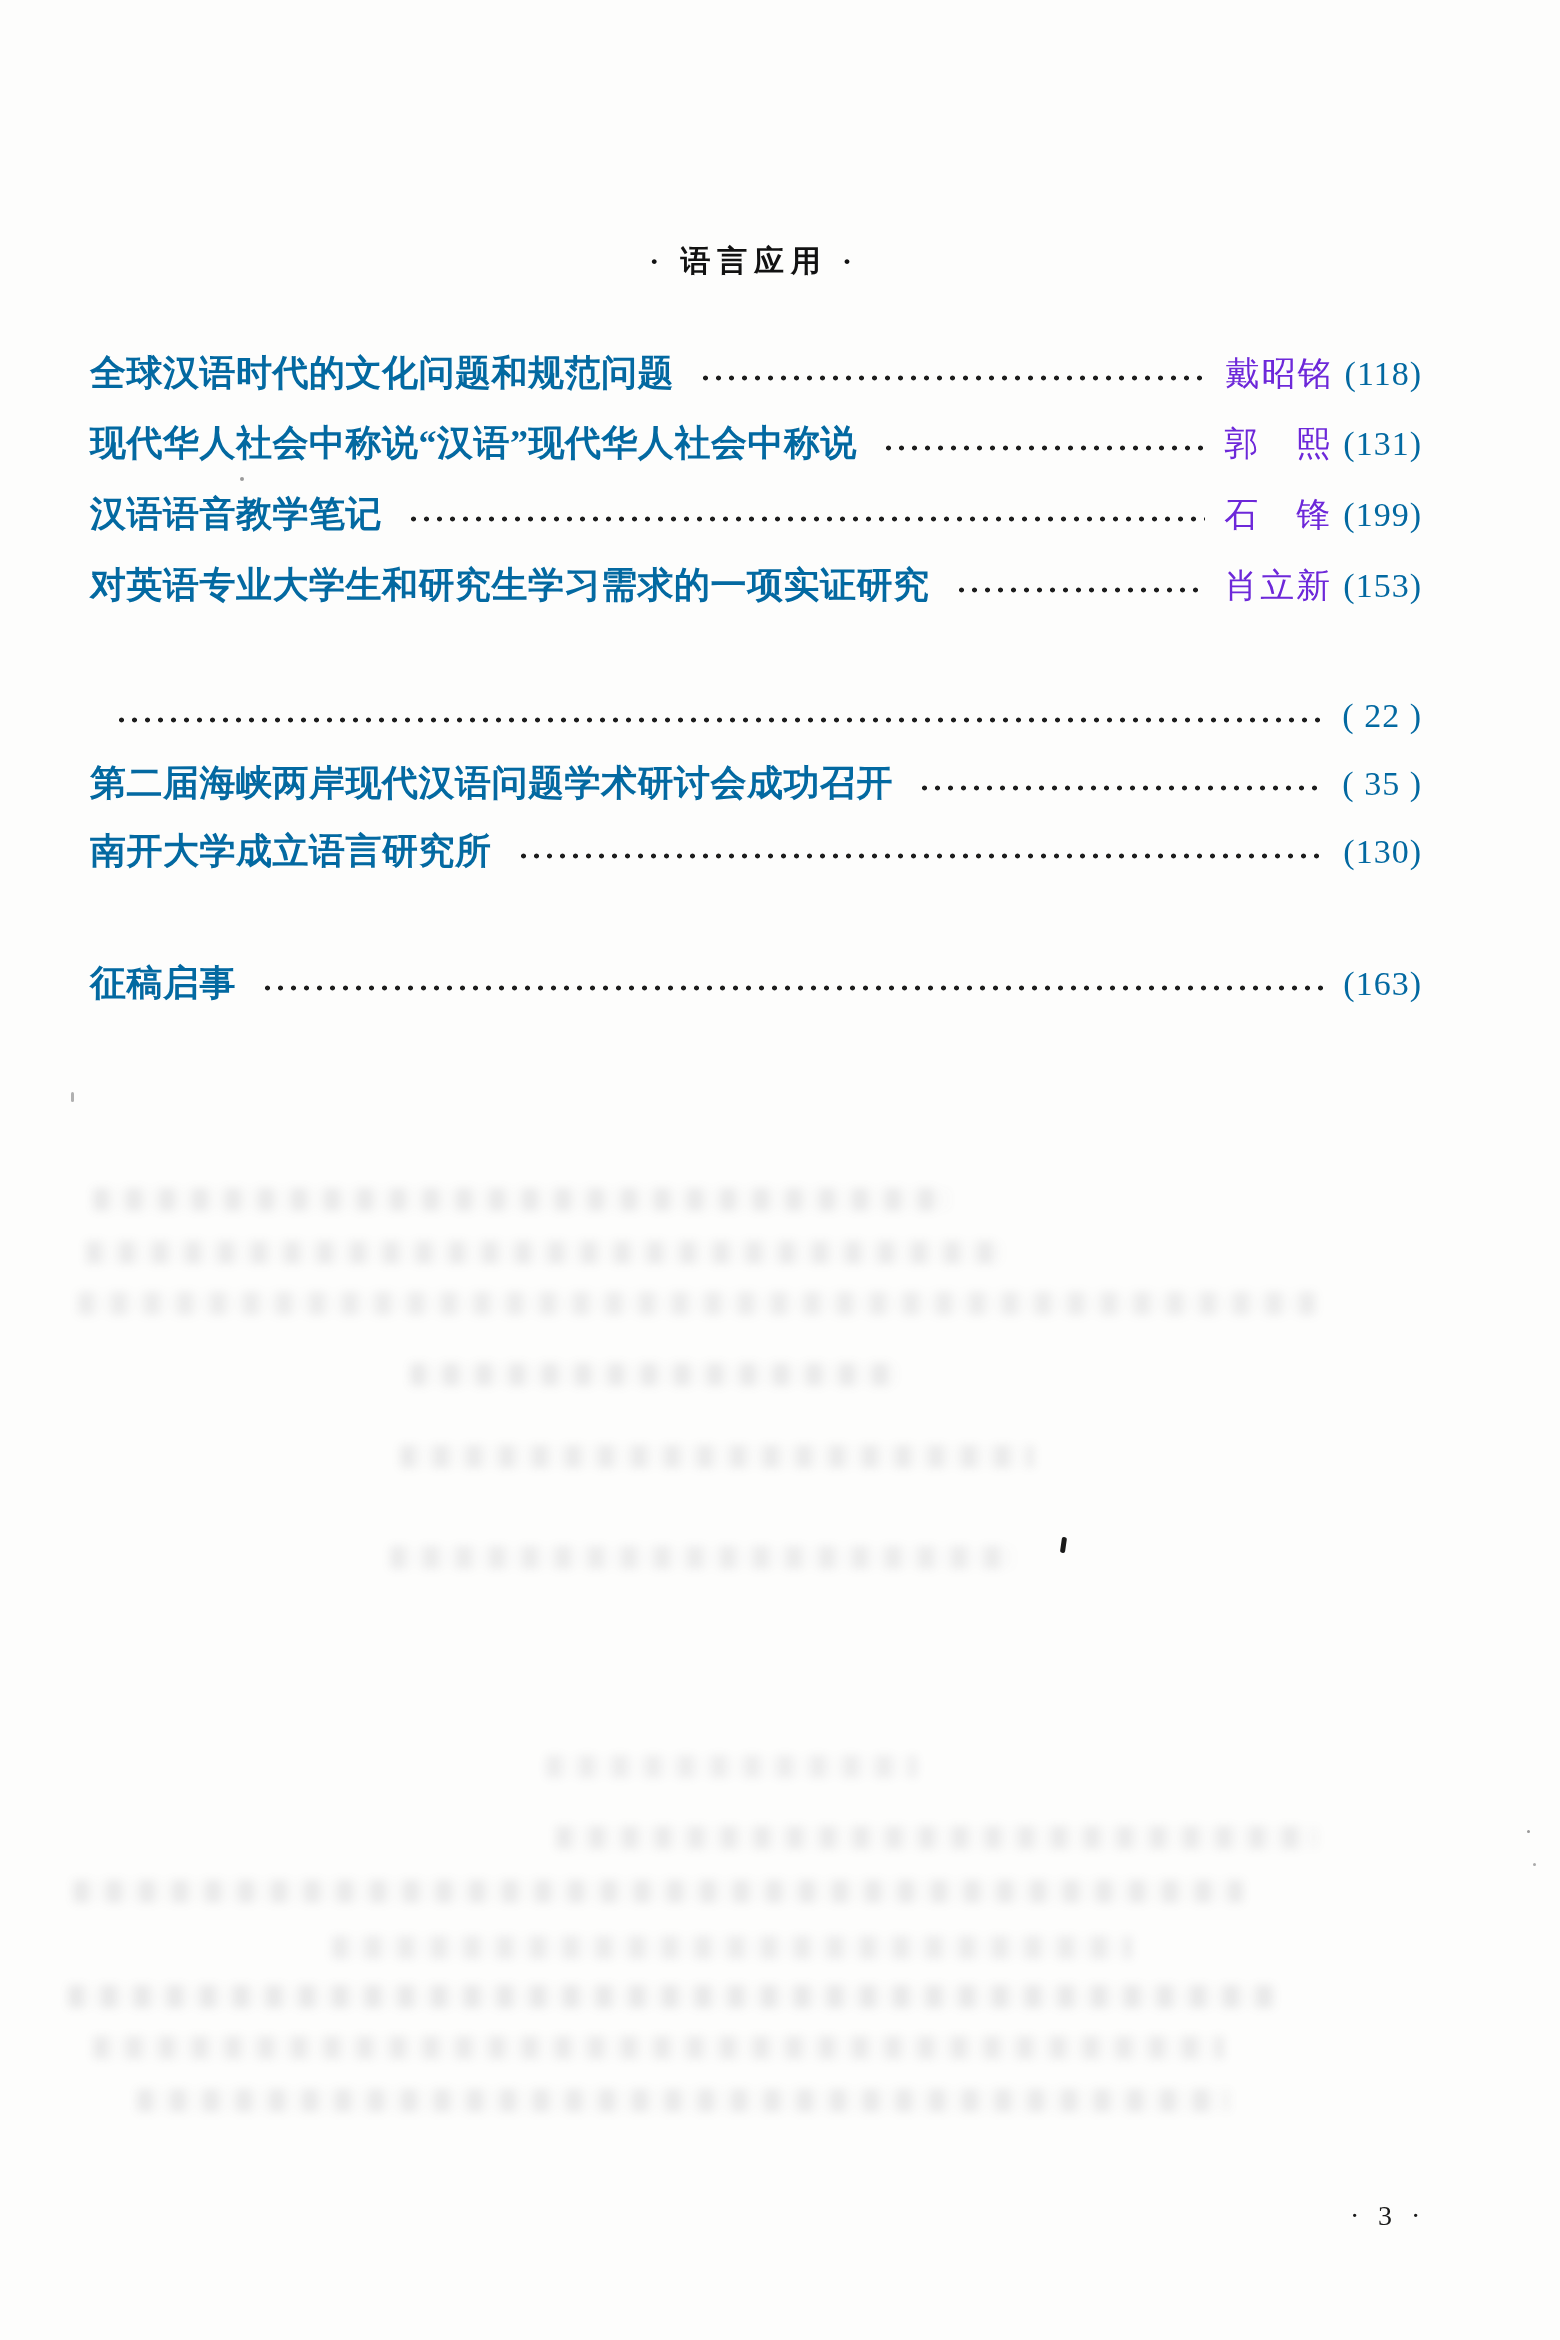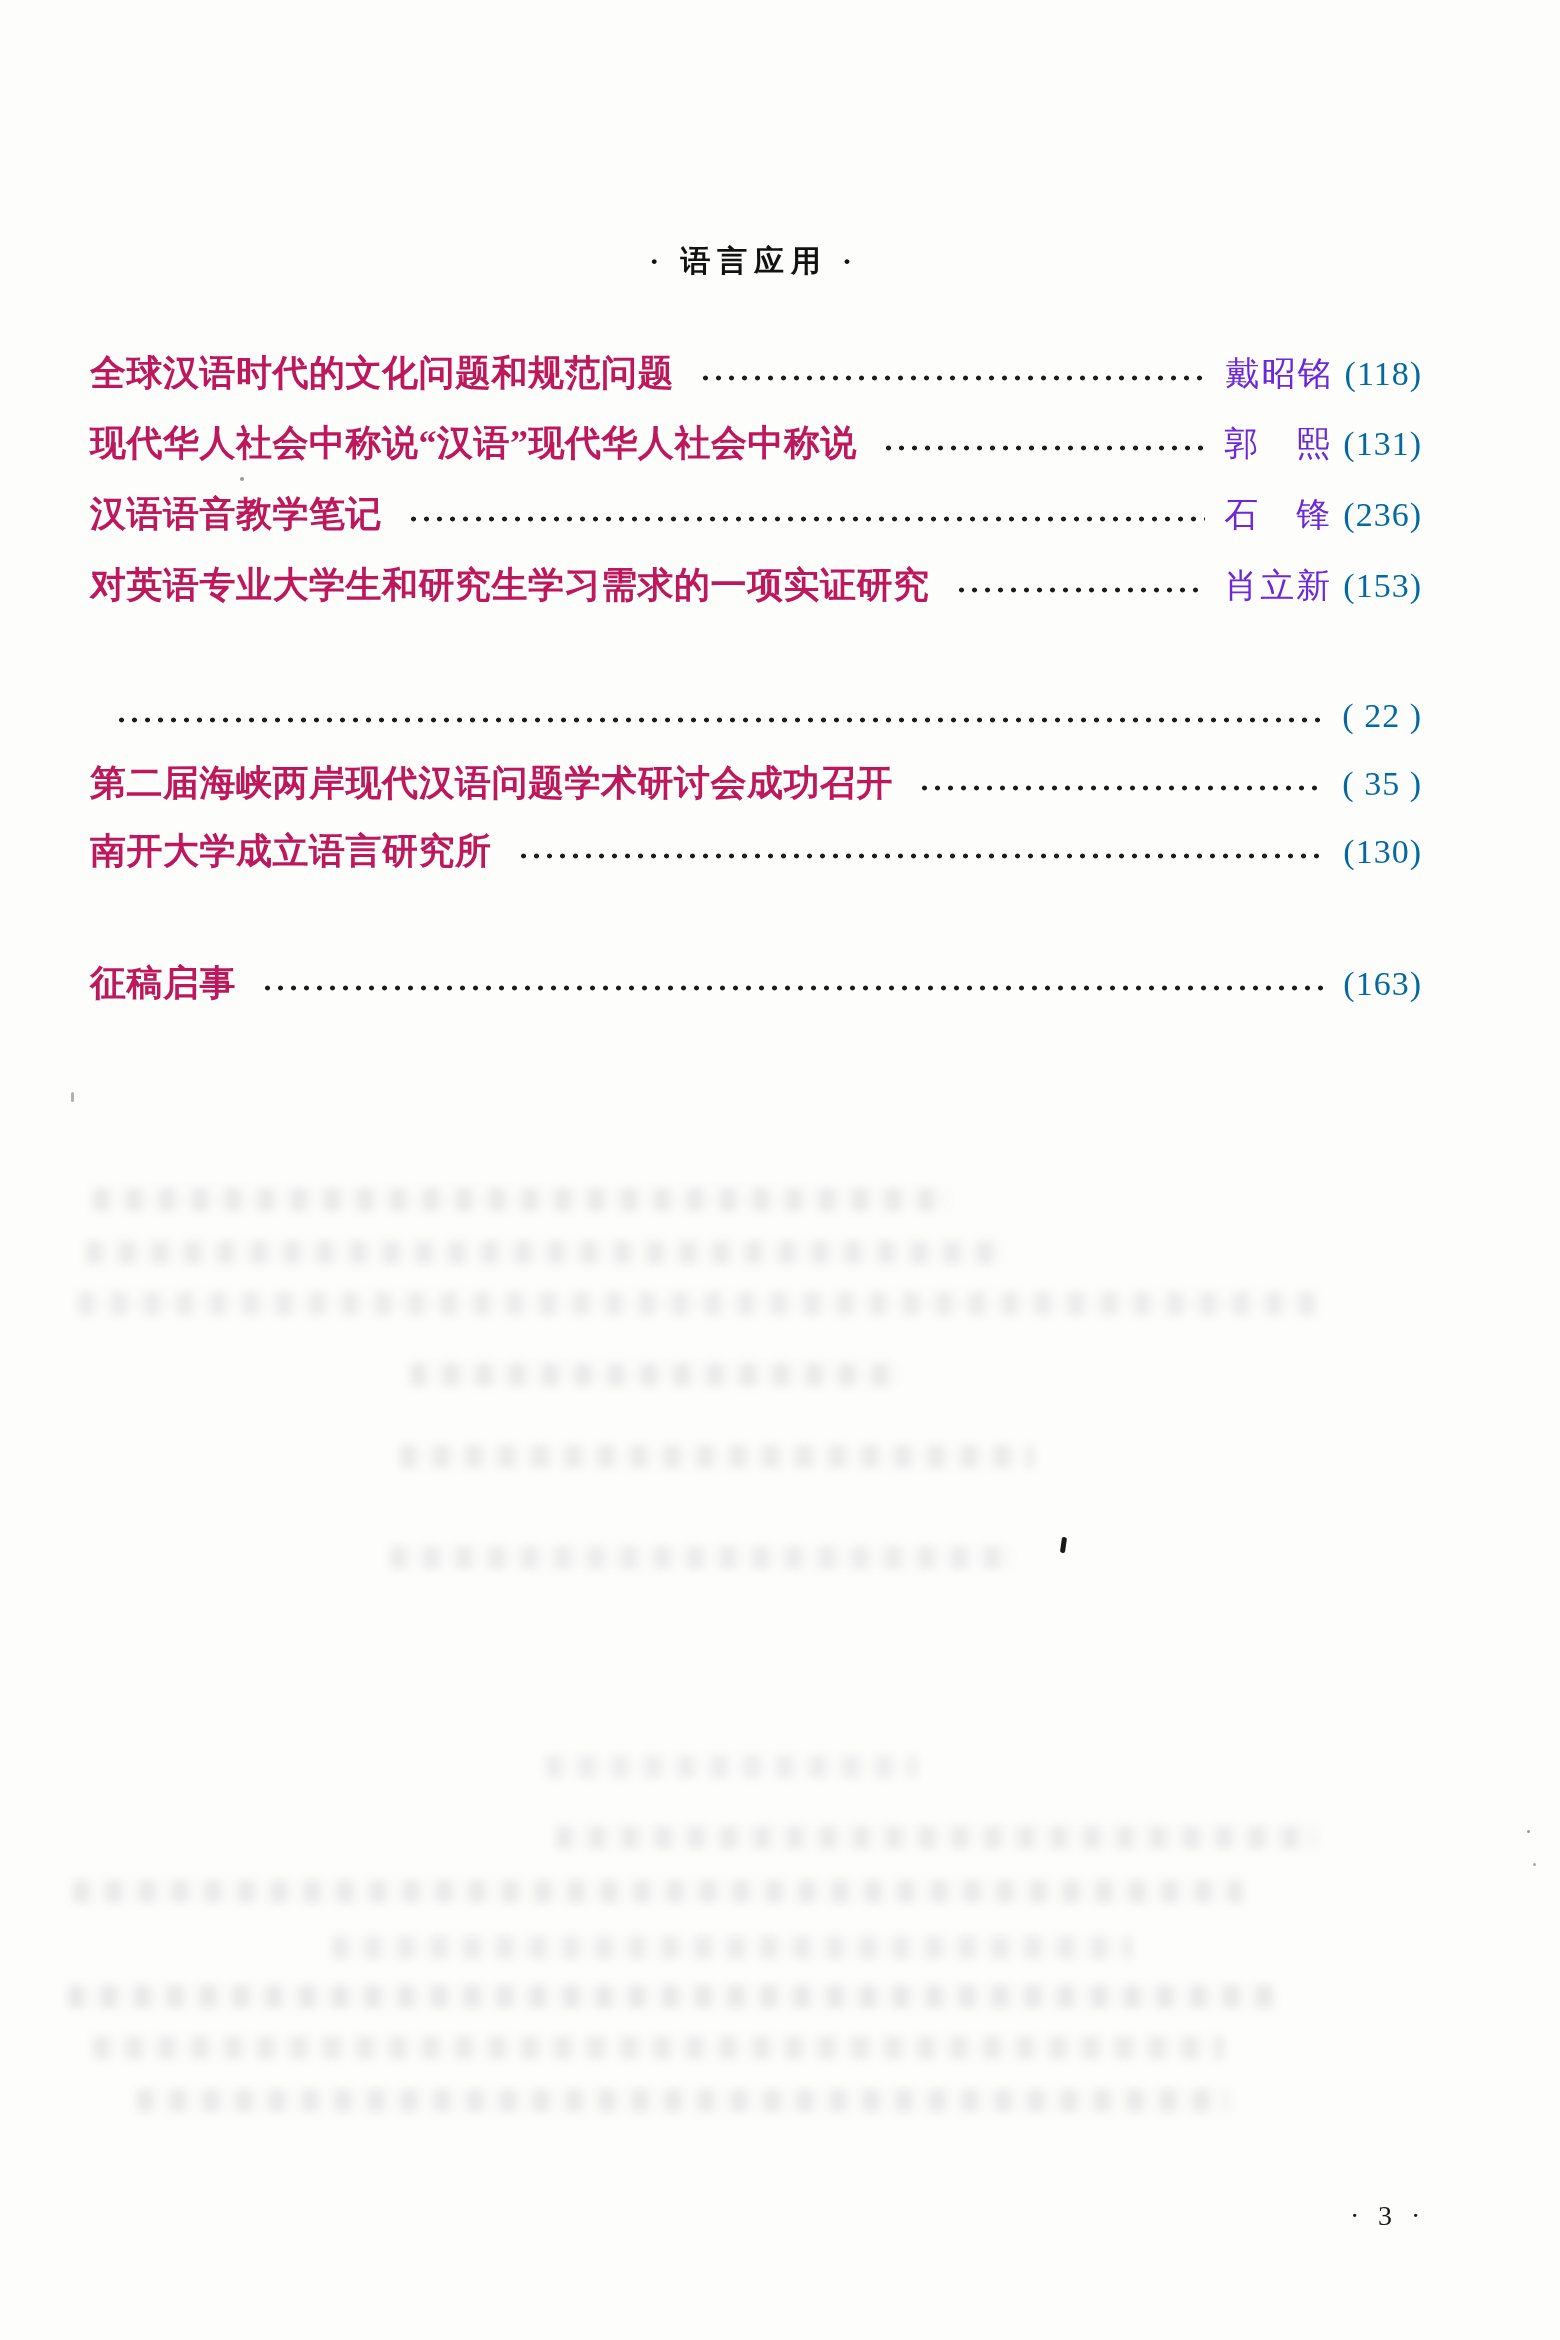--- a/index.html
+++ b/index.html
@@ -28,21 +28,21 @@
   
   .toc-row {
     position:absolute; left:90px; width:1332px;
     display:flex; align-items:baseline;
     font-size:36px; line-height:43px;
     white-space:nowrap;
   }
   .toc-title {
     font-weight:600;
     letter-spacing:0.5px;
-    color:#be185d;
+    color:#0369a1;
   }
   .leader {
     flex:1 1 auto; min-width:39px;
     align-self:center;
     height:36px; margin:7.8px 19.5px 0 25px;
     background-image:radial-gradient(circle, #1d1d1d 2.1px, rgba(0,0,0,0) 2.8px);
     background-size:13px 36px;
     background-repeat:repeat-x;
     background-position:0 center;
   }
@@ -87,21 +87,21 @@
   <div class="toc-row" style="top:422px">
     <span class="toc-title">现代华人社会中称说“汉语”现代华人社会中称说</span>
     <span class="leader"></span>
     <span class="author">郭　熙</span>
     <span class="pageno">(131)</span>
   </div>
   <div class="toc-row" style="top:493px">
     <span class="toc-title">汉语语音教学笔记</span>
     <span class="leader"></span>
     <span class="author">石　锋</span>
-    <span class="pageno">(236)</span>
+    <span class="pageno">(199)</span>
   </div>
   <div class="toc-row" style="top:564px">
     <span class="toc-title">对英语专业大学生和研究生学习需求的一项实证研究</span>
     <span class="leader"></span>
     <span class="author">肖立新</span>
     <span class="pageno">(153)</span>
   </div>
 
   <div class="toc-row" style="top:694px">
     <span class="leader"></span>

